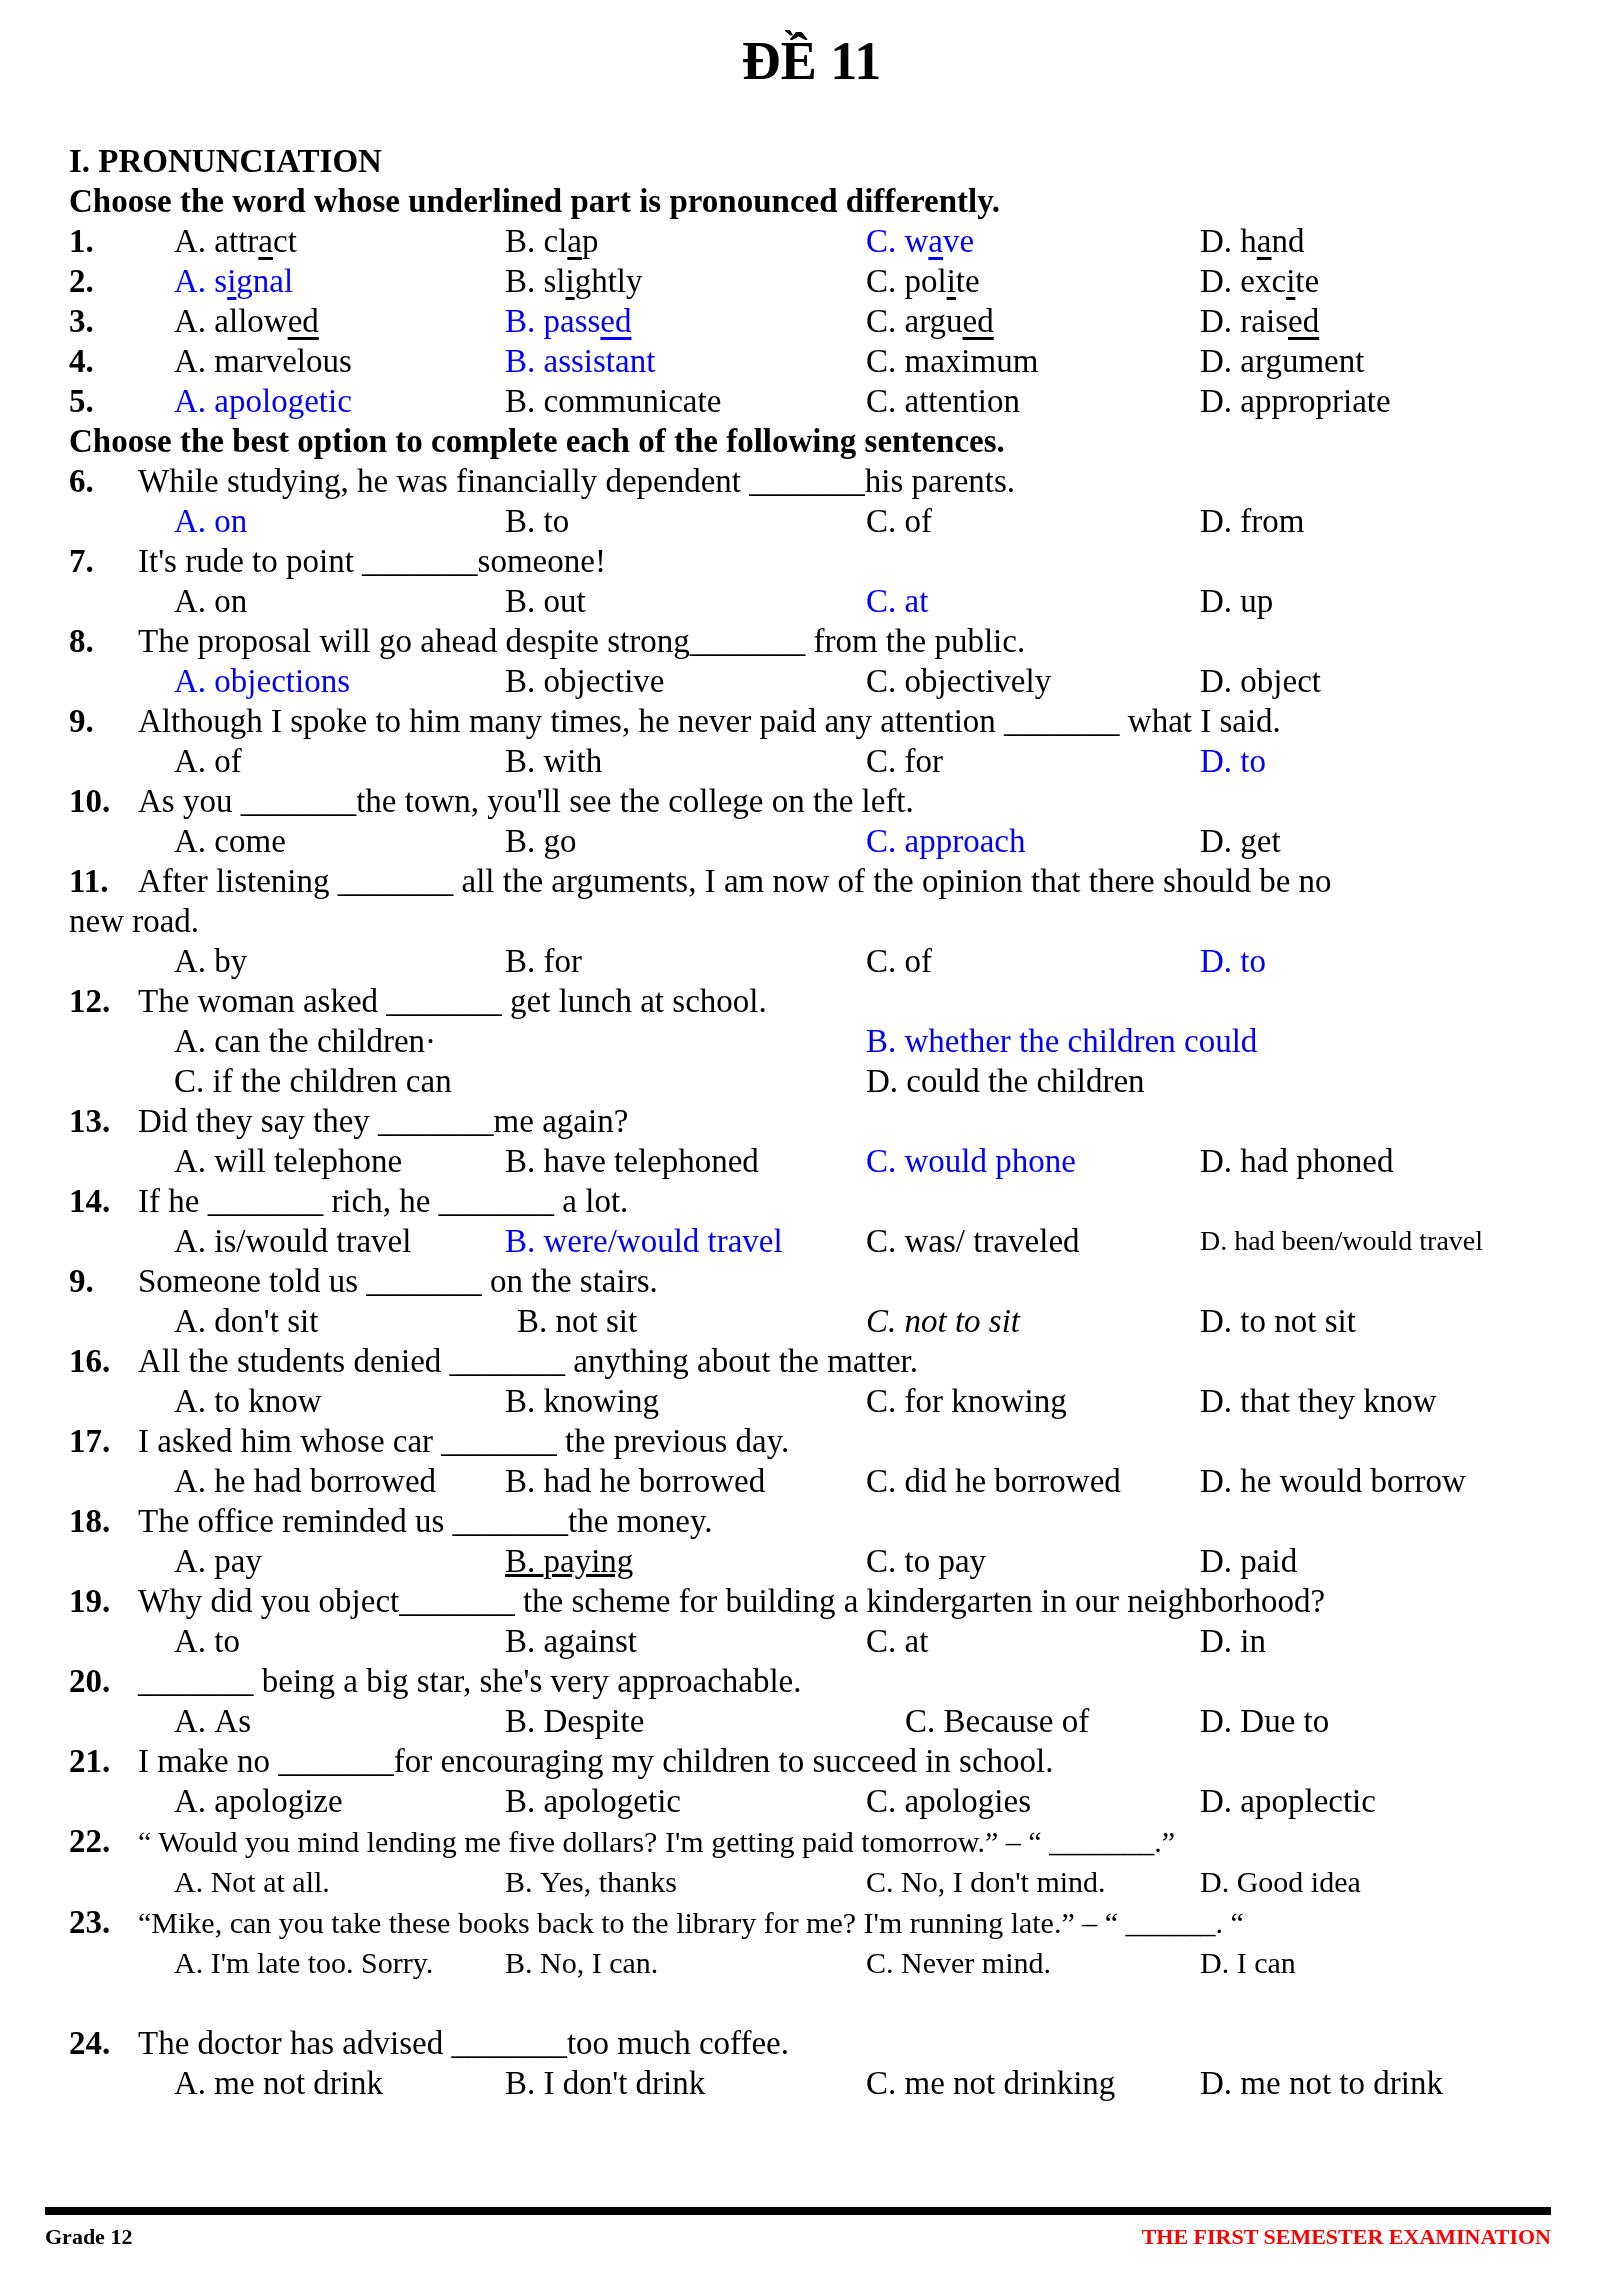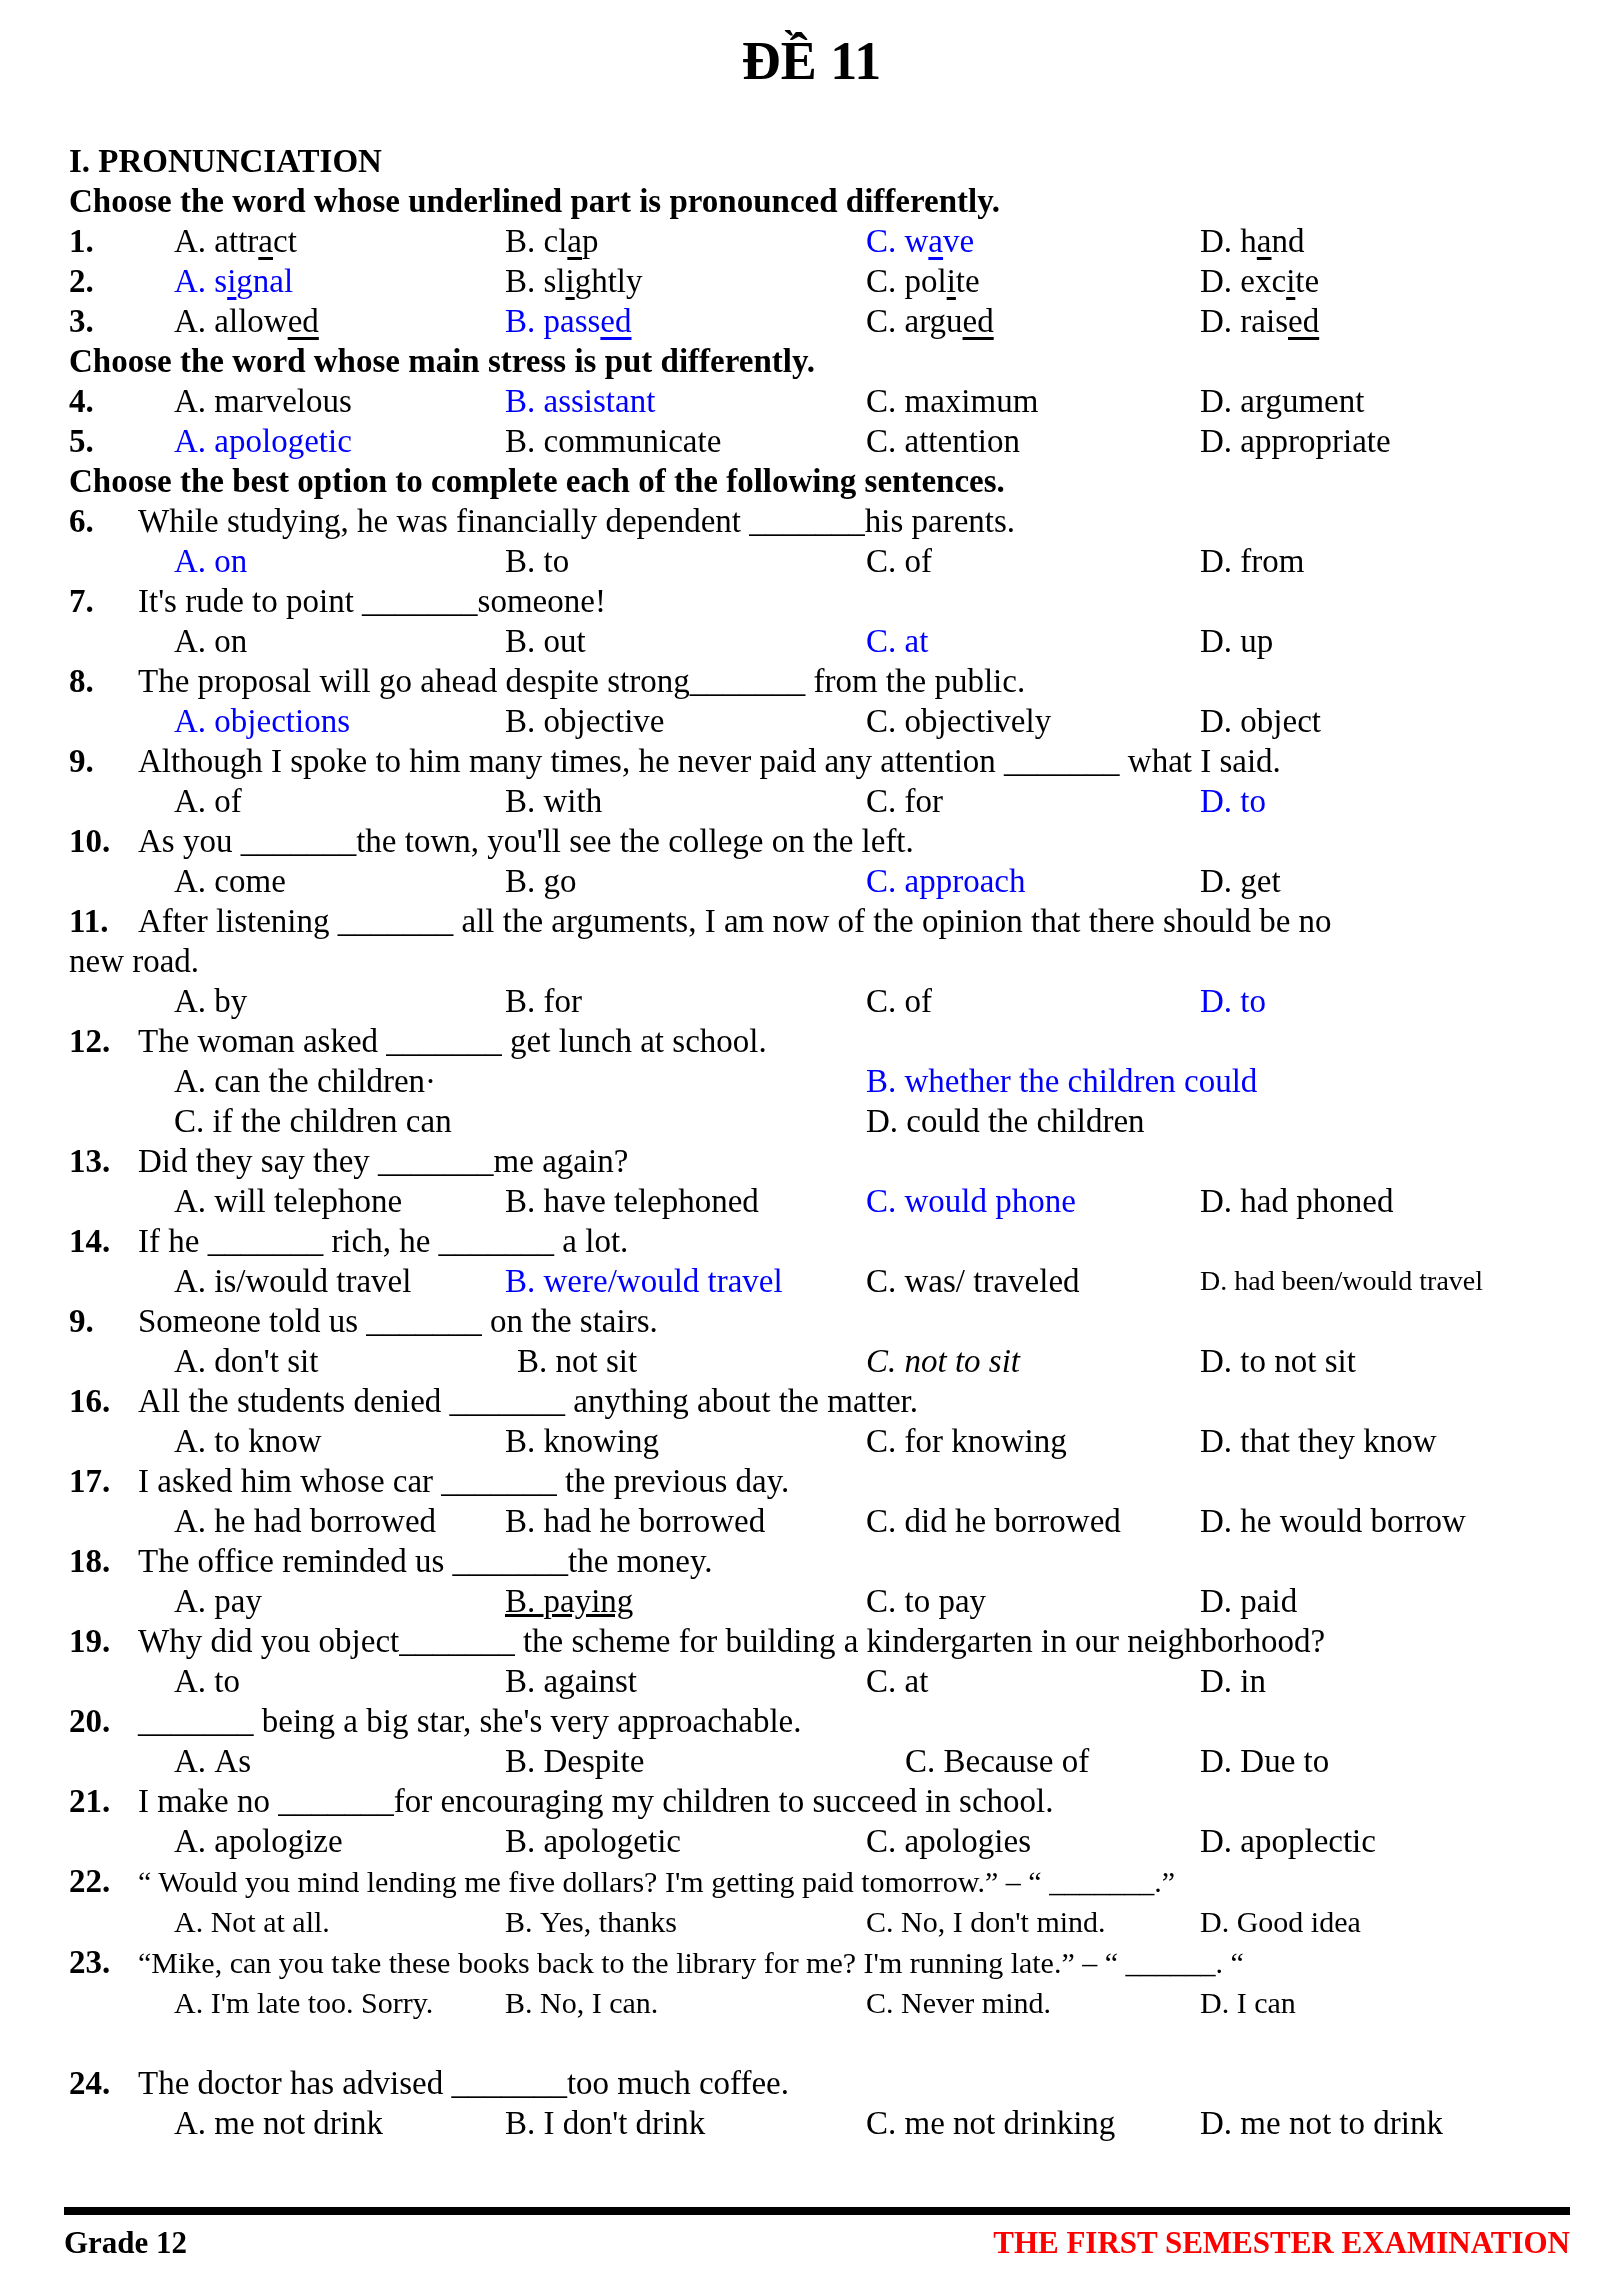--- a/index.html
+++ b/index.html
@@ -12,23 +12,23 @@
   .heading{font-weight:bold;}
   .qnum{font-weight:bold;display:inline-block;min-width:69px;}
   .optrow .qnum{position:absolute;left:0;top:0;min-width:0;}
   .opt{position:absolute;top:0;white-space:nowrap;}
   .ans{color:#0000ff;}
   .q-sm{font-size:30px;}
   .o-sm{font-size:28px;}
   u{text-decoration:underline;text-decoration-thickness:2.6px;text-underline-offset:5.2px;}
   .ans u{text-decoration-color:#0000ff;}
   .spacer{height:40px;}
-  .footer{position:absolute;left:64px;top:2207px;width:1506px;
+  .footer{position:absolute;left:45px;top:2207px;width:1506px;
           border-top:8.5px solid #000;padding-top:9.2px;display:flex;
-          justify-content:space-between;font-weight:bold;font-size:31px;line-height:1.2;}
+          justify-content:space-between;font-weight:bold;font-size:22px;line-height:1.2;}
   .footer-right{color:#ff0000;}
 </style>
 </head>
 <body>
 
 <div class="page">
   <div class="title">ĐỀ 11</div>
   <div class="content">
       <div class="row heading">I. PRONUNCIATION</div>
       <div class="row heading">Choose the word whose underlined part is pronounced differently.</div>
@@ -46,21 +46,20 @@
         <span class="opt" style="left: 797px;"><span>C.&nbsp;</span>pol<u>i</u>te</span>
         <span class="opt" style="left: 1131px;"><span>D.&nbsp;</span>exc<u>i</u>te</span>
       </div>
       <div class="row optrow">
         <span class="qnum">3.</span>
         <span class="opt" style="left: 105px;"><span>A.&nbsp;</span>allow<u>ed</u></span>
         <span class="opt ans" style="left: 436px;"><span>B.&nbsp;</span>pass<u>ed</u></span>
         <span class="opt" style="left: 797px;"><span>C.&nbsp;</span>argu<u>ed</u></span>
         <span class="opt" style="left: 1131px;"><span>D.&nbsp;</span>rais<u>ed</u></span>
       </div>
-      <div class="row heading">Choose the word whose main stress is put differently.</div>
       <div class="row optrow">
         <span class="qnum">4.</span>
         <span class="opt" style="left: 105px;"><span>A.&nbsp;</span>marvelous</span>
         <span class="opt ans" style="left: 436px;"><span>B.&nbsp;</span>assistant</span>
         <span class="opt" style="left: 797px;"><span>C.&nbsp;</span>maximum</span>
         <span class="opt" style="left: 1131px;"><span>D.&nbsp;</span>argument</span>
       </div>
       <div class="row optrow">
         <span class="qnum">5.</span>
         <span class="opt ans" style="left: 105px;"><span>A.&nbsp;</span>apologetic</span>

